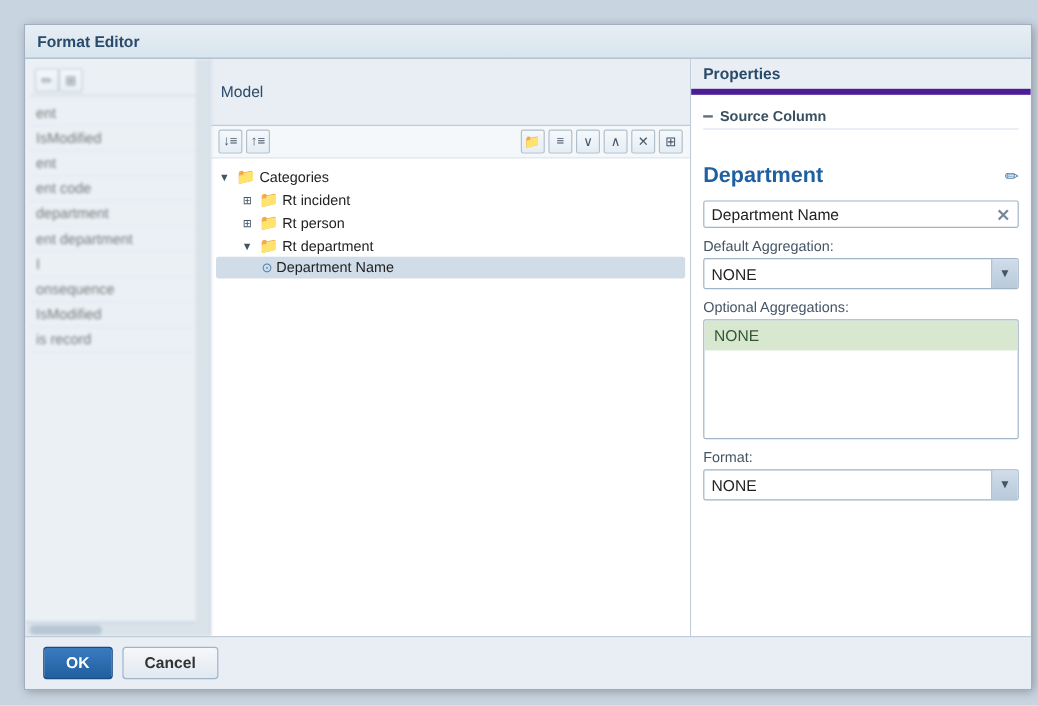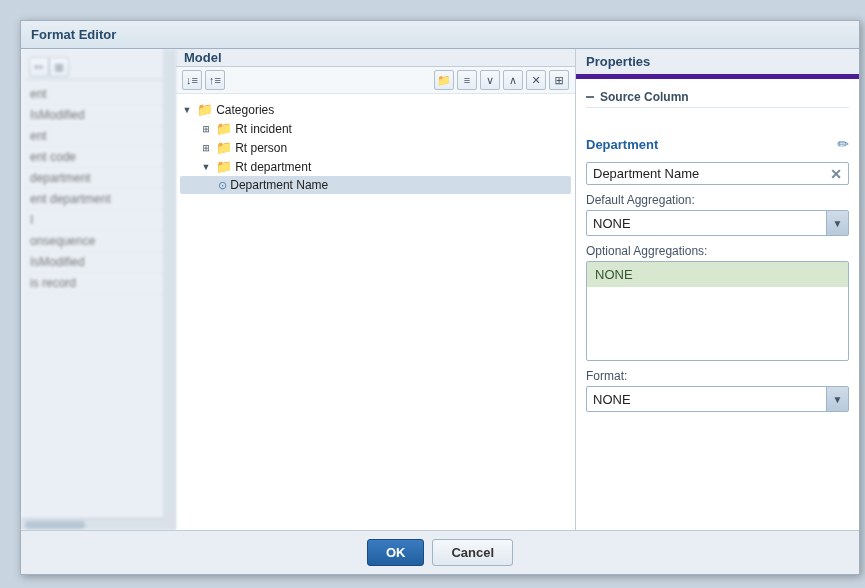--- a/index.html
+++ b/index.html
@@ -74,22 +74,22 @@
       width: 400px;
       background: #ffffff;
       border-right: 1px solid #c0ccd8;
       display: flex;
       flex-direction: column;
     }
 
     .tree-header {
       background: #e8eef4;
       border-bottom: 1px solid #c0ccd8;
-      padding: 1px 8px;
-      font-weight: bold;
+      padding: 20px 8px;
+      font-weight: normal;
       font-size: 13px;
       color: #2a4a6a;
       display: flex;
       align-items: center;
       justify-content: space-between;
     }
 
     .tree-toolbar {
       display: flex;
       align-items: center;
@@ -204,21 +204,21 @@
 
     .source-column-row {
       display: flex;
       align-items: center;
       justify-content: space-between;
       padding: 4px 0 10px 0;
     }
 
     .source-column-value {
       color: #2060a0;
-      font-size: 13px;
+      font-size: 18px;
       font-weight: bold;
     }
 
     .edit-icon {
       color: #5080b0;
       font-size: 14px;
       cursor: pointer;
     }
 
     .field-label {
@@ -300,21 +300,21 @@
       background: #d8e8d0;
       color: #335533;
     }
 
     
     .dialog-footer {
       background: #e8eef4;
       border-top: 1px solid #c0ccd8;
       padding: 8px 15px;
       display: flex;
-      justify-content: center;
+      justify-content: flex-start;
       gap: 8px;
     }
 
     .btn {
       padding: 5px 18px;
       border-radius: 3px;
       cursor: pointer;
       font-size: 13px;
       font-weight: bold;
     }

